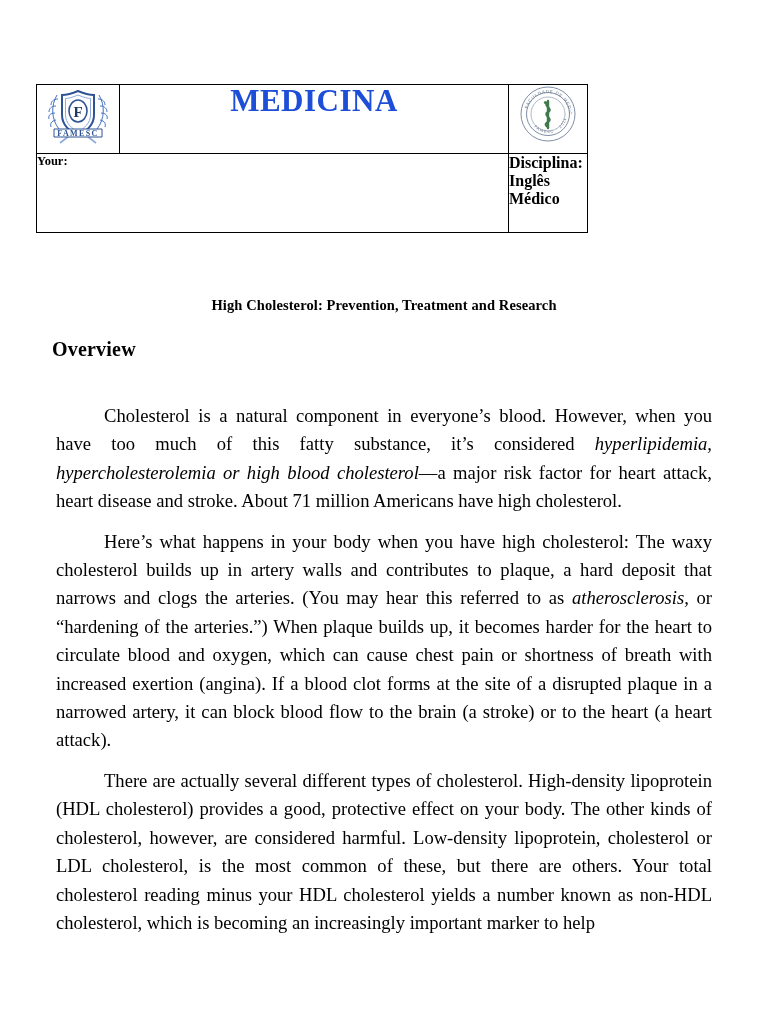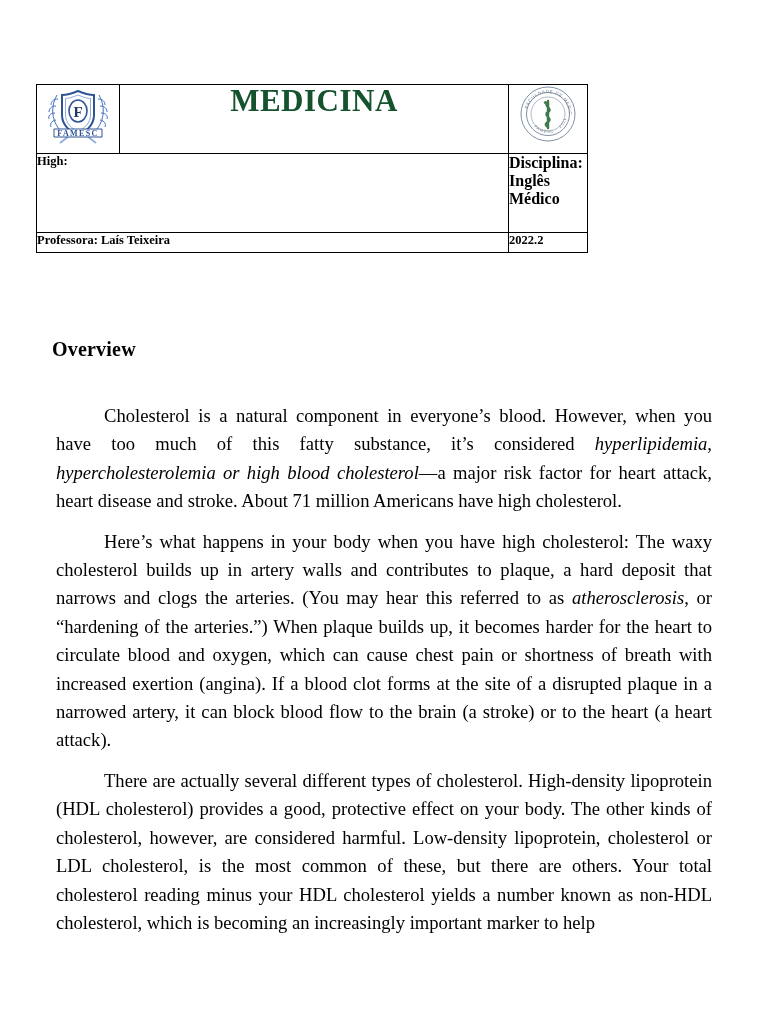--- a/index.html
+++ b/index.html
@@ -53,21 +53,21 @@
   .cell-logo-right {
     width: 78px;
     text-align: center;
     vertical-align: middle;
   }
   .doc-title {
     font-family: "Liberation Serif", "DejaVu Serif", serif;
     font-weight: bold;
     font-size: 31px;
     letter-spacing: 0.5px;
-    color: #14532d;
+    color: #1d4ed8;
     line-height: 1;
   }
 
   .cell-nome {
     height: 78px;
     padding: 7px 0 0 3px;
     font-weight: bold;
     font-size: 12.5px;
   }
   .cell-disciplina {
@@ -192,30 +192,27 @@
             </text>
 
             <line x1="29" y1="16" x2="29" y2="43" stroke="#3E7A4A" stroke-width="2.4" stroke-linecap="round"></line>
             <path d="M29 18 C23 20 35 24 29 27 C23 30 35 34 29 37 C25 39 27 41 29 42" fill="none" stroke="#3E7A4A" stroke-width="2.1" stroke-linecap="round"></path>
             <circle cx="26.5" cy="17.5" r="1.6" fill="#3E7A4A"></circle>
           </svg>
         </span>
       </td>
     </tr>
     <tr>
-      <td class="cell-nome" colspan="2">High:</td>
+      <td class="cell-nome" colspan="2">Your:</td>
       <td class="cell-disciplina">Disciplina: Inglês Médico</td>
-    </tr>
-    <tr>
-      <td class="cell-prof" colspan="2">Professora: Laís Teixeira</td>
-      <td class="cell-semestre">2022.2</td>
     </tr>
   </tbody>
     </table>
 
+  <div class="article-title">High Cholesterol: Prevention, Treatment and Research</div>
 
   <div class="section-heading">Overview</div>
 
   <div class="body-text" id="article-body">
       <p><span>Cholesterol is a natural component in everyone’s blood. However, when you have too much of this fatty substance, it’s considered </span><em>hyperlipidemia, hypercholesterolemia or high blood cholesterol</em><span>—a major risk factor for heart attack, heart disease and stroke. About 71 million Americans have high cholesterol.</span></p>
       <p><span>Here’s what happens in your body when you have high cholesterol: The waxy cholesterol builds up in artery walls and contributes to plaque, a hard deposit that narrows and clogs the arteries. (You may hear this referred to as </span><em>atherosclerosis,</em><span> or “hardening of the arteries.”) When plaque builds up, it becomes harder for the heart to circulate blood and oxygen, which can cause chest pain or shortness of breath with increased exertion (angina). If a blood clot forms at the site of a disrupted plaque in a narrowed artery, it can block blood flow to the brain (a stroke) or to the heart (a heart attack).</span></p>
       <p><span>There are actually several different types of cholesterol. High-density lipoprotein (HDL cholesterol) provides a good, protective effect on your body. The other kinds of cholesterol, however, are considered harmful. Low-density lipoprotein, cholesterol or LDL cholesterol, is the most common of these, but there are others. Your total cholesterol reading minus your HDL cholesterol yields a number known as non-HDL cholesterol, which is becoming an increasingly important marker to help</span></p>
     </div>
 
 </div>

